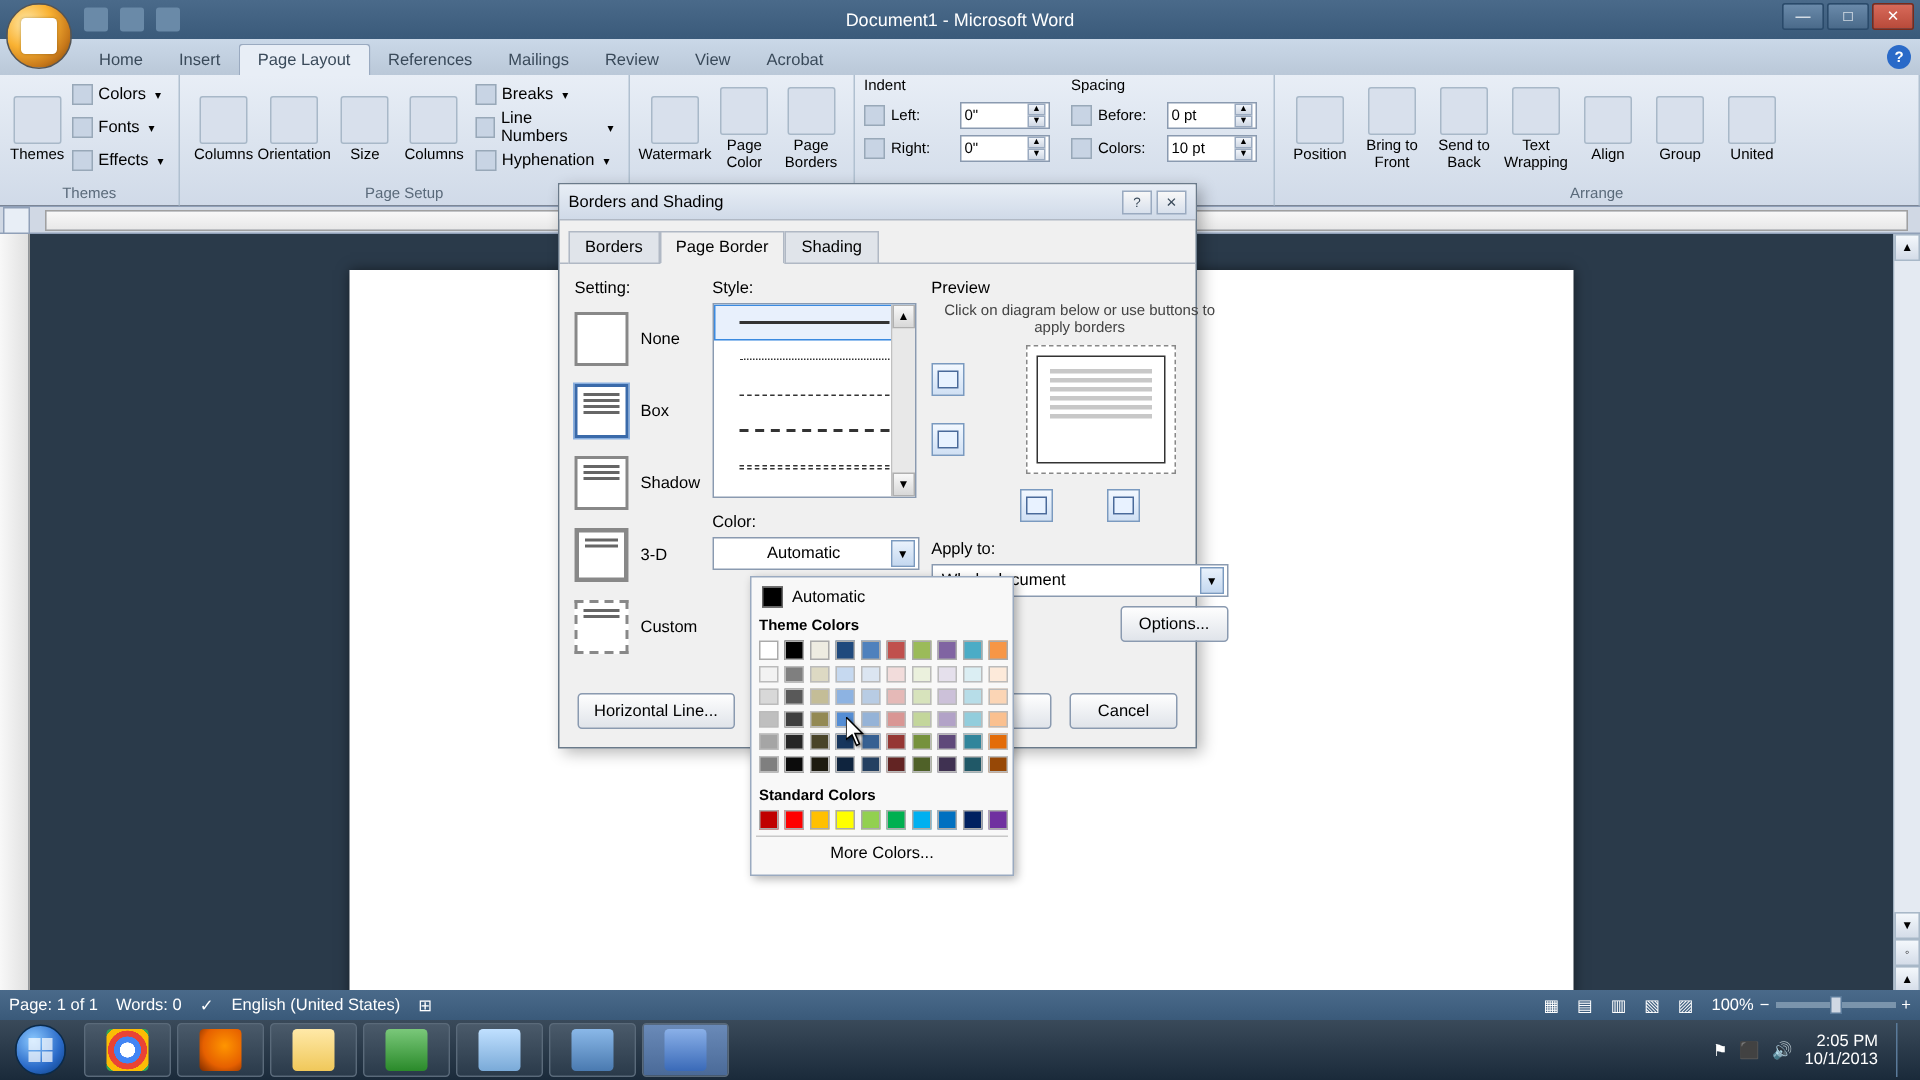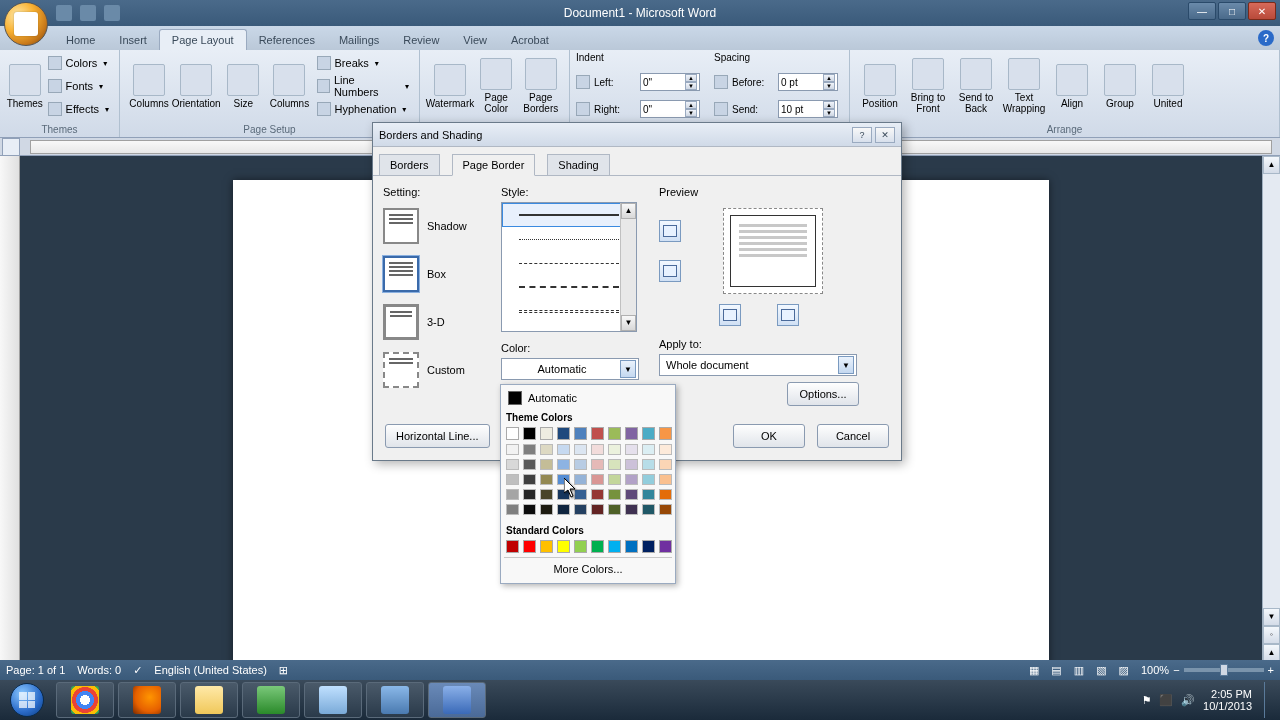--- a/index.html
+++ b/index.html
@@ -22,21 +22,21 @@
 .rtab { padding:4px 12px; color:#3a4a5a; cursor:default; }
 .rtab.active { background:#e8eef6; border:1px solid #9aaac0; border-bottom:none; border-radius:3px 3px 0 0; }
 .ribbon { height:88px; background:linear-gradient(#e8eef6,#d0dae8); border-bottom:1px solid #90a0b8; display:flex; }
 .rgroup { border-right:1px solid #b0c0d0; padding:2px 6px; display:flex; flex-direction:column; position:relative; }
 .rgroup-label { position:absolute; bottom:2px; left:0; right:0; text-align:center; font-size:10px; color:#5a6a7a; }
 .rbig { display:flex; flex-direction:column; align-items:center; justify-content:center; width:48px; height:68px; gap:2px; }
 .rbig .ico { width:32px; height:32px; background:#d8e0ec; border:1px solid #a8b8c8; border-radius:2px; }
 .rbig .lbl { font-size:10px; text-align:center; line-height:11px; }
 .rsmall { display:flex; align-items:center; gap:4px; height:22px; padding:0 4px; }
 .rsmall .ico { width:14px; height:14px; background:#c8d4e4; border:1px solid #98a8b8; }
-.rstack { display:flex; flex-direction:column; justify-content:space-between; height:68px; }
+.rstack { display:flex; flex-direction:column; justify-content:flex-start; height:68px; }
 .spinput { display:flex; align-items:center; gap:4px; height:22px; }
 .spinput .lbl { width:42px; text-align:left; font-size:10px; }
 .spinput .ico { width:14px; height:14px; background:#c8d4e4; border:1px solid #98a8b8; }
 .spinbox { width:60px; height:18px; background:#fff; border:1px solid #8a9ab0; display:flex; align-items:center; padding:0 2px; position:relative; }
 .spinbox .val { flex:1; font-size:10px; }
 .spinbox .arrows { width:12px; height:16px; display:flex; flex-direction:column; }
 .spinbox .arrows div { flex:1; background:linear-gradient(#f0f4fa,#d0d8e4); border:1px solid #9aaac0; font-size:6px; line-height:6px; text-align:center; }
 
 
 .rulerrow { height:18px; background:#d0d8e4; display:flex; align-items:center; border-bottom:1px solid #90a0b8; }
@@ -60,25 +60,25 @@
 .taskbar { position:absolute; bottom:0; left:0; right:0; height:40px; background:linear-gradient(#3a4a5a,#1a2a3a); display:flex; align-items:center; }
 .start { width:54px; height:40px; display:flex; align-items:center; justify-content:center; }
 .start .sorb { width:34px; height:34px; border-radius:50%; background:radial-gradient(circle at 35% 30%,#8ac8ff,#2a6ac8 60%,#0a3a7a); border:1px solid #0a2a4a; display:grid; grid-template-columns:1fr 1fr; grid-template-rows:1fr 1fr; padding:8px; gap:1px;}
 .start .sorb div{ background:rgba(255,255,255,.7); }
 .tbtn { width:58px; height:36px; margin:2px; border:1px solid #5a6a7a; border-radius:3px; background:linear-gradient(#4a5a6a,#2a3a4a); display:flex; align-items:center; justify-content:center; }
 .tbtn .tico { width:28px; height:28px; border-radius:3px; }
 .tray { margin-left:auto; display:flex; align-items:center; gap:8px; padding:0 8px; color:#fff; font-size:10px; }
 .tray .clock { text-align:right; line-height:12px; }
 
 
-.dialog { position:absolute; left:372px; top:122px; width:530px; background:#f0f0f0; border:1px solid #6a7a8a; box-shadow:3px 3px 10px rgba(0,0,0,.3); z-index:100; }
+.dialog { position:absolute; left:372px; top:122px; width:426px; background:#f0f0f0; border:1px solid #6a7a8a; box-shadow:3px 3px 10px rgba(0,0,0,.3); z-index:100; }
 .dlg-title { height:24px; background:linear-gradient(#e8eef6,#d0dae8); display:flex; align-items:center; padding:0 6px; border-bottom:1px solid #b0b8c4; }
 .dlg-title .t { flex:1; font-size:11px; }
 .dlg-title .dbtn { width:20px; height:16px; border:1px solid #9aaac0; background:linear-gradient(#f8f8f8,#d8e0ec); margin-left:3px; display:flex; align-items:center; justify-content:center; font-size:9px; color:#3a4a5a;}
-.dlg-tabs { display:flex; padding:6px 6px 0 6px; border-bottom:1px solid #b0b8c4; gap:12px; }
+.dlg-tabs { display:flex; padding:6px 6px 0 6px; border-bottom:1px solid #b0b8c4; gap:0; }
 .dtab { padding:4px 10px; border:1px solid #b0b8c4; background:#e0e4ea; position:relative; top:1px; }
 .dtab.active { background:#f0f0f0; border-bottom:1px solid #f0f0f0; }
 .dlg-body { padding:10px; display:flex; gap:8px; }
 .col { display:flex; flex-direction:column; }
 .setting-row { display:flex; align-items:center; gap:8px; height:44px; margin-bottom:4px; }
 .seticon { width:36px; height:36px; border:2px solid #888; background:#fff; display:flex; flex-direction:column; padding:4px; gap:2px;}
 .seticon.sel { border:2px solid #3a6aaa; box-shadow:0 0 0 1px #8ab0e0; }
 .seticon .ln { height:2px; background:#666; }
 .style-list { width:136px; height:130px; border:1px solid #8a9ab0; background:#fff; overflow:hidden; position:relative; }
 .style-list .sitem { height:24px; border-bottom:0; display:flex; align-items:center; justify-content:center; padding:0 6px;}
@@ -267,21 +267,21 @@
             <div class="spinbox">
               <span class="val">0 pt</span>
               <div class="arrows">
                 <div>▲</div>
                 <div>▼</div>
               </div>
             </div>
           </div>
         <div class="spinput">
             <div class="ico"></div>
-            <span class="lbl">Send:</span>
+            <span class="lbl">Colors:</span>
             <div class="spinbox">
               <span class="val">10 pt</span>
               <div class="arrows">
                 <div>▲</div>
                 <div>▼</div>
               </div>
             </div>
           </div>
       </div>
     </div>
@@ -351,35 +351,39 @@
   <div class="dlg-tabs">
     <div class="dtab">Borders</div>
     <div class="dtab active">Page Border</div>
     <div class="dtab">Shading</div>
   </div>
   <div class="dlg-body">
 
     <div class="col" style="width:110px">
       <div style="margin-bottom:6px">Setting:</div>
       <div class="setting-row">
-          <div class="seticon">
-            <div class="ln"></div>
-            <div class="ln"></div>
-            <div class="ln"></div>
-          </div>
-          <span>Shadow</span>
+          <div class="seticon"></div>
+          <span>None</span>
         </div>
       <div class="setting-row">
           <div class="seticon sel">
             <div class="ln"></div>
             <div class="ln"></div>
             <div class="ln"></div>
             <div class="ln"></div>
           </div>
           <span>Box</span>
+        </div>
+      <div class="setting-row">
+          <div class="seticon">
+            <div class="ln"></div>
+            <div class="ln"></div>
+            <div class="ln"></div>
+          </div>
+          <span>Shadow</span>
         </div>
       <div class="setting-row">
           <div class="seticon" style="border-width:3px">
             <div class="ln"></div>
             <div class="ln"></div>
           </div>
           <span>3-D</span>
         </div>
       <div class="setting-row">
           <div class="seticon" style="border-style:dashed">
@@ -416,20 +420,21 @@
       </div>
       <div style="margin:10px 0 4px">Color:</div>
       <div class="combo" style="width:138px">
         <span class="val">Automatic</span>
         <div class="dd">▼</div>
       </div>
     </div>
 
     <div class="col preview-box">
       <div style="margin-bottom:4px">Preview</div>
+      <div style="text-align:center;font-size:10px;color:#444;padding:0 8px">Click on diagram below or use buttons to apply borders</div>
       <div style="display:flex;align-items:center">
         <div style="display:flex;flex-direction:column;gap:18px;margin-right:6px">
           <div class="pvbtn">
               <div class="pvic"></div>
             </div>
           <div class="pvbtn">
               <div class="pvic"></div>
             </div>
         </div>
         <div class="preview-frame">

